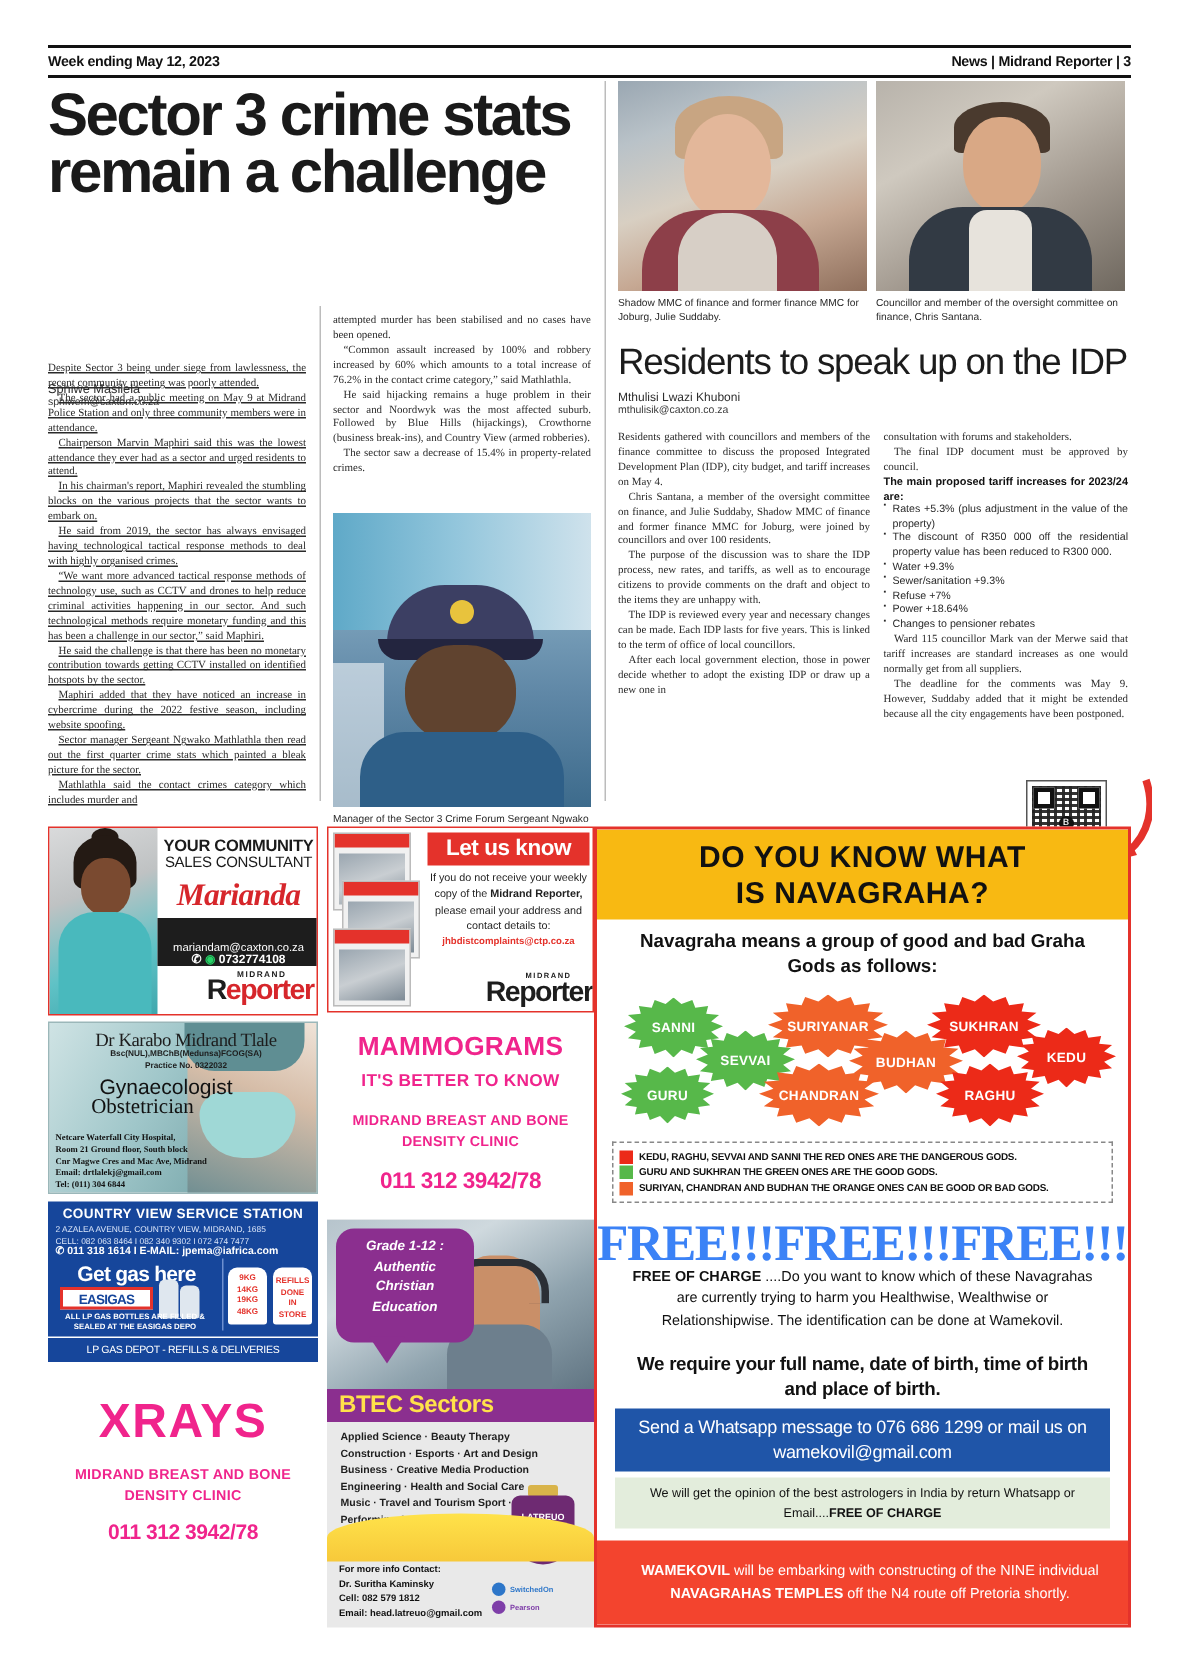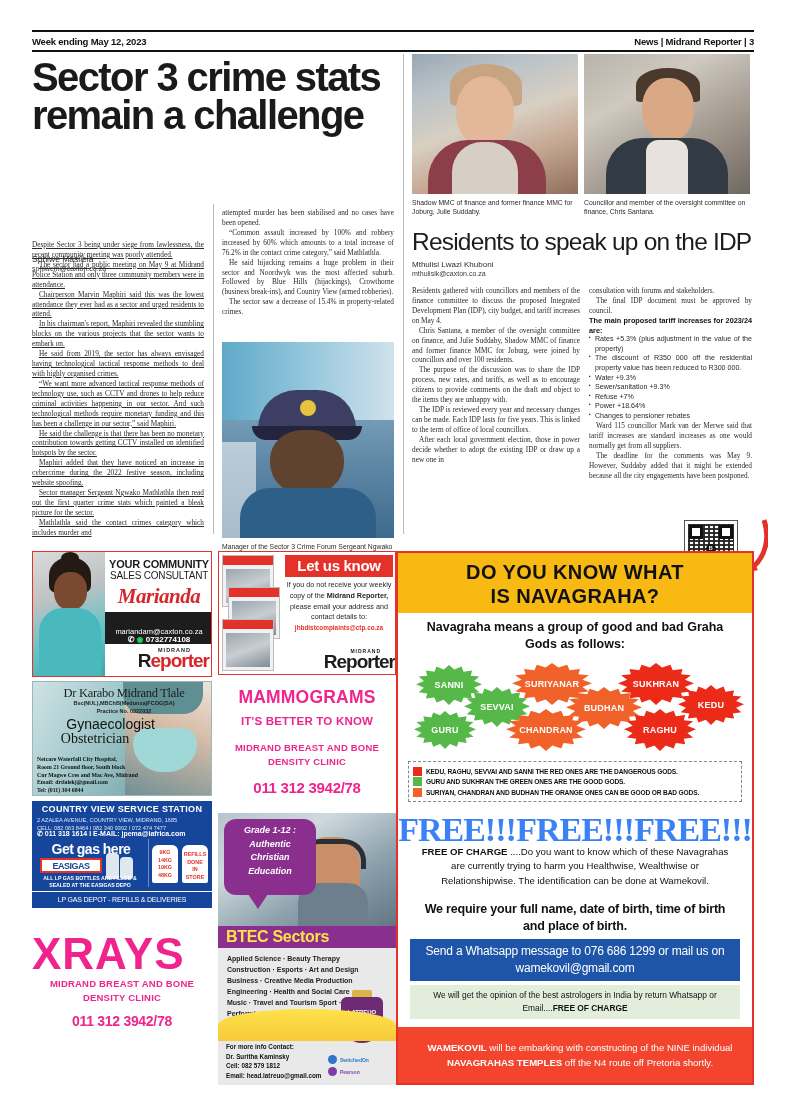--- a/index.html
+++ b/index.html
@@ -224,22 +224,22 @@
      border-radius:6px 6px 2px 2px; background:#fff; color:#e4322b;
      font-size:5.4px; font-weight:bold; text-align:center; padding-top:6px; line-height:1.4; }
 
   #ad-lpgas { left:0; top:341px; width:180px; height:16px; background:#16469b;
      color:#fff; font-size:8px; font-weight:bold; text-align:center; line-height:16px;
      letter-spacing:-0.2px; }
   #ad-lpgas span { font-weight:normal; font-size:7px; }
 
   
   #ad-xrays { left:0; top:370px; width:180px; height:110px; }
-  #ad-xrays .x1 { position:absolute; left:0; top:8px; width:180px; 
-     font-size:44px; font-weight:bold; color:#f0248c; letter-spacing:1px; }
+  #ad-xrays .x1 { position:absolute; left:0; top:8px; width:180px; text-align:center;
+     font-size:32px; font-weight:bold; color:#f0248c; letter-spacing:1px; }
   #ad-xrays .x2 { position:absolute; left:0; top:56px; width:180px; text-align:center;
      font-size:9.5px; font-weight:bold; color:#f0248c; line-height:1.45; letter-spacing:0.2px; }
   #ad-xrays .x3 { position:absolute; left:0; top:92px; width:180px; text-align:center;
      font-size:14px; font-weight:bold; color:#f0248c; letter-spacing:-0.3px; }
 
   
   #ad-letus { left:186px; top:0px; width:178px; height:124px; border:1.5px solid #e4322b; }
   #ad-letus .papers { position:absolute; left:3px; top:3px; width:60px; height:118px; }
   #ad-letus .pp { position:absolute; width:52px; height:52px; background:#f1f1f1;
      border:1px solid #bbb; overflow:hidden; }

